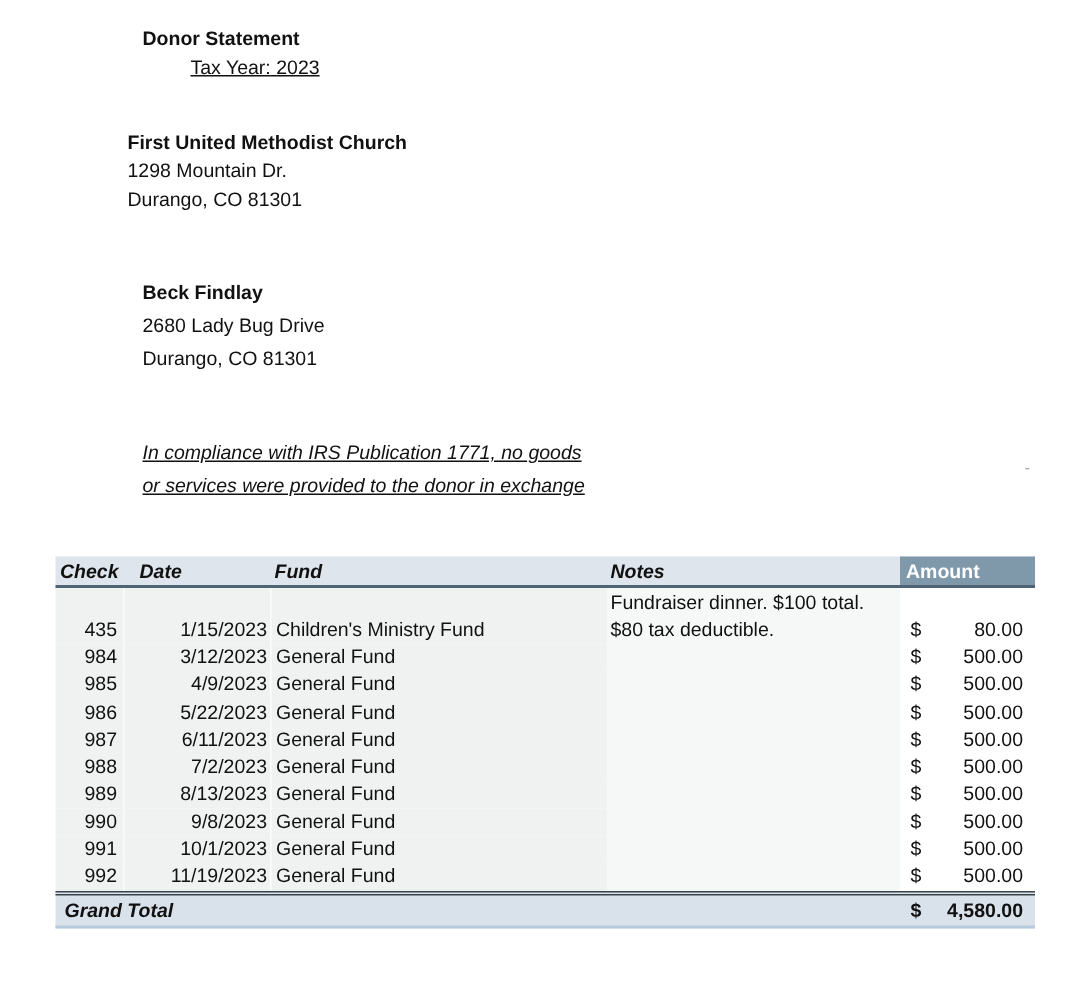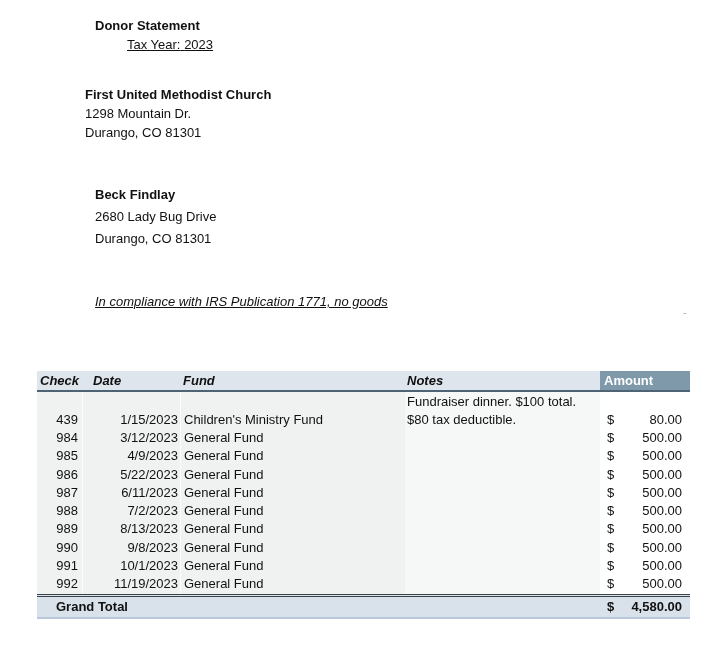--- a/index.html
+++ b/index.html
@@ -33,21 +33,21 @@
   .trow.tall{height:37px;}
   .cell{display:flex;align-items:flex-end;line-height:17.5px;box-sizing:border-box;padding-bottom:1px;}
   .c-check{justify-content:flex-end;padding-right:4px;background:var(--body-bg);}
   .c-date{justify-content:flex-end;padding-right:2px;background:var(--body-bg);border-left:1px solid #fbfcfc;}
   .c-fund{padding-left:3px;background:var(--body-bg);border-left:1px solid #fbfcfc;}
   .c-notes{padding-left:2px;background:var(--notes-bg);white-space:pre-line;}
   .c-amount{background:var(--amount-col-bg);justify-content:space-between;padding-left:7px;padding-right:8px;}
 
   .tfoot{height:25px;background:var(--total-bg);border-top:3px double var(--total-top-border);
          border-bottom:2px solid var(--total-bottom-border);font-weight:bold;}
-  .t-label{grid-column:1/5;display:flex;align-items:center;padding-left:19px;}
+  .t-label{grid-column:1/5;display:flex;align-items:center;padding-left:6px;font-style:italic;}
   .t-amount{display:flex;align-items:center;justify-content:space-between;padding-left:7px;padding-right:8px;box-sizing:border-box;}
 </style>
 </head>
 <body>
 
 <div class="page">
 
   <div class="abs title-block">
     <div class="bold">Donor Statement</div>
     <div class="tax-year">
@@ -63,35 +63,36 @@
   </div>
 
   <div class="abs donor-block">
     <div class="bold">Beck Findlay</div>
     <div>2680 Lady Bug Drive</div>
     <div>Durango, CO 81301</div>
   </div>
 
   <div class="abs note-block">
       <div>In compliance with IRS Publication 1771, no goods</div>
+      <div>or services were provided to the donor in exchange</div>
     </div>
 
   <div class="abs stray">-</div>
 
   <div class="abs table">
     <div class="thead">
       <div class="h h-check">Check</div>
       <div class="h h-date">Date</div>
       <div class="h h-fund">Fund</div>
       <div class="h h-notes">Notes</div>
       <div class="h h-amount">Amount</div>
     </div>
     <div>
   <div class="trow tall">
-    <div class="cell c-check">439</div>
+    <div class="cell c-check">435</div>
     <div class="cell c-date">1/15/2023</div>
     <div class="cell c-fund">Children's Ministry Fund</div>
     <div class="cell c-notes">Fundraiser dinner. $100 total.
 $80 tax deductible.</div>
     <div class="cell c-amount">
       <span class="cur">$</span>
       <span class="val">80.00</span>
     </div>
   </div>
 

